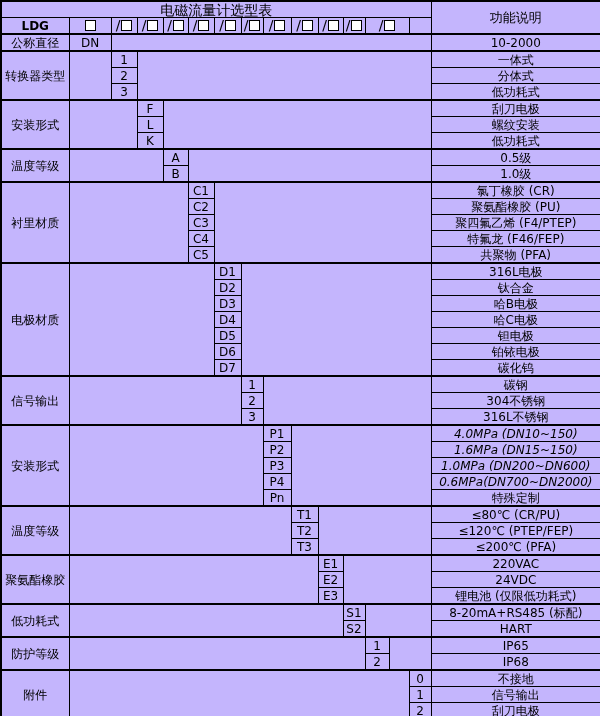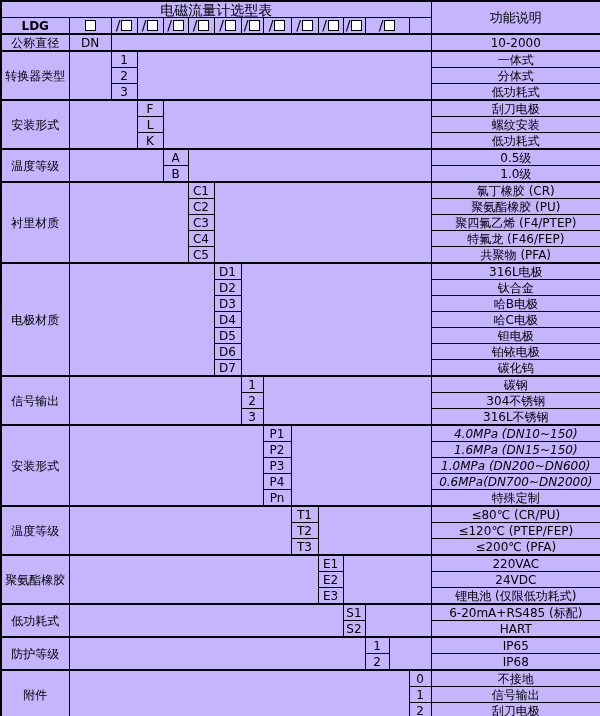--- a/index.html
+++ b/index.html
@@ -256,21 +256,21 @@
 <tr>
           <td>E3</td>
           <td class="fn">锂电池 (仅限低功耗式)</td>
         </tr>
 
 <tr class="sec">
   <td rowspan="2">低功耗式</td>
   <td colspan="10" rowspan="2"></td>
   <td>S1</td>
   <td colspan="3" rowspan="2"></td>
-  <td class="fn">6-20mA+RS485 (标配)</td>
+  <td class="fn">8-20mA+RS485 (标配)</td>
 </tr>
 <tr>
           <td>S2</td>
           <td class="fn">HART</td>
         </tr>
 
 <tr class="sec">
   <td rowspan="2">防护等级</td>
   <td colspan="11" rowspan="2"></td>
   <td>1</td>

